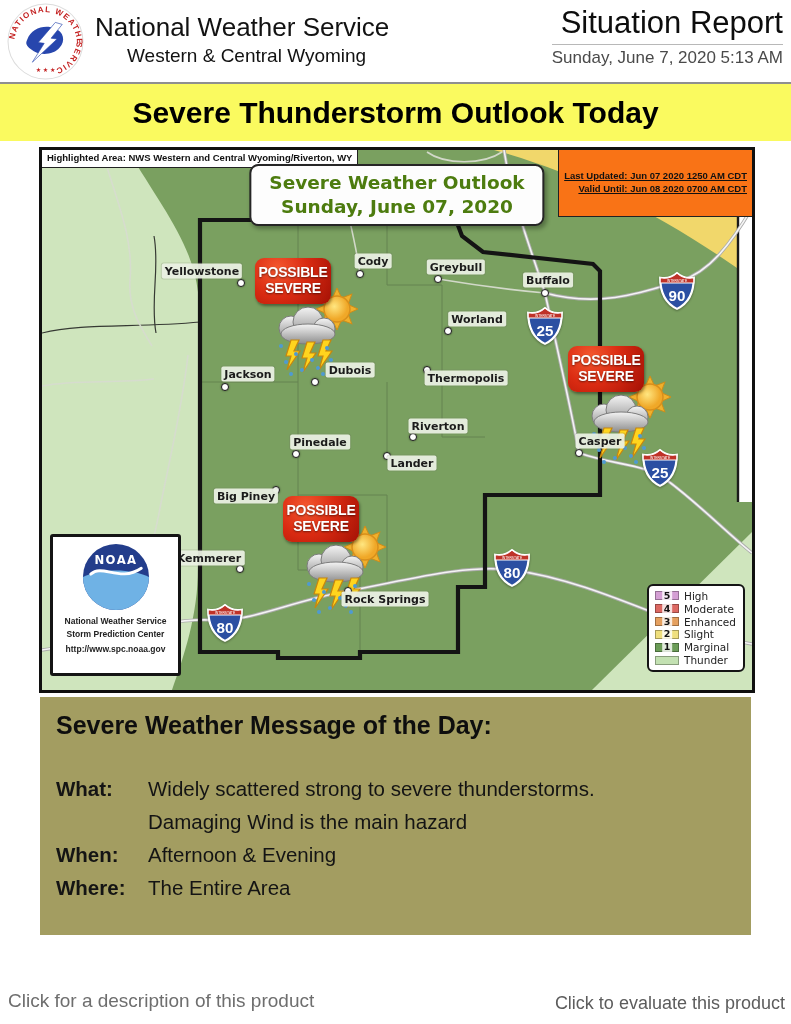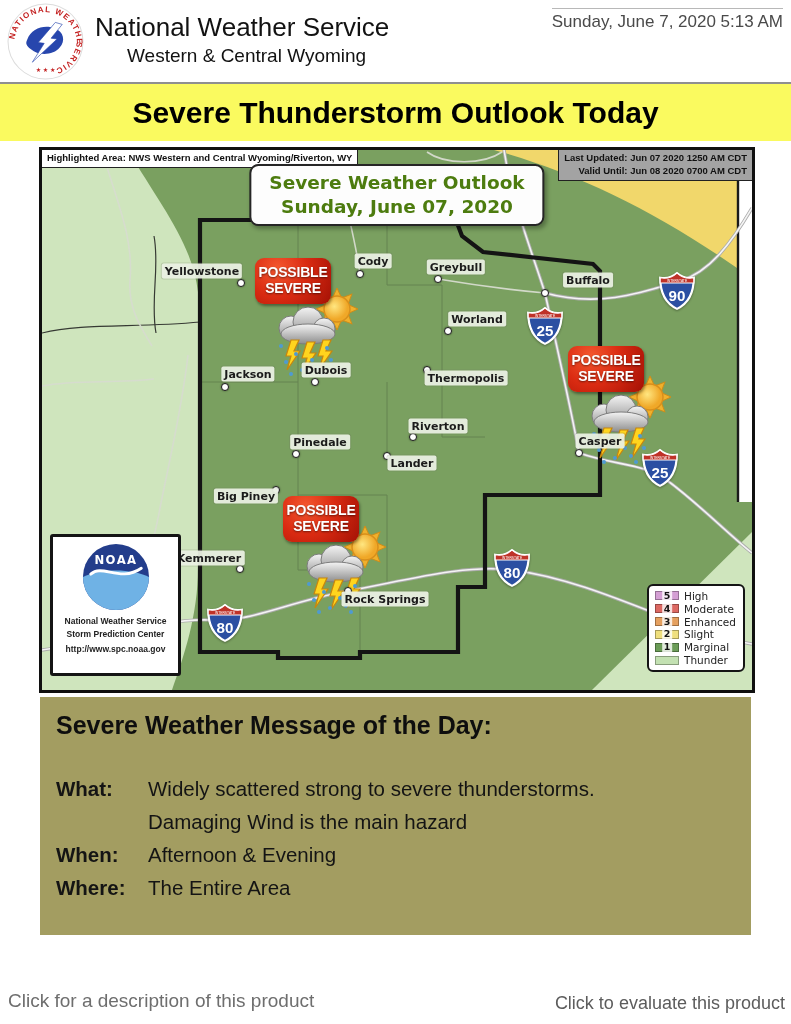--- a/index.html
+++ b/index.html
@@ -24,23 +24,23 @@
 
   
   .map-frame{position:absolute;left:39px;top:147px;width:710px;height:540px;
              border:3px solid #101010;background:#7aa060;}
   .map-svg{position:absolute;left:0;top:0;width:710px;height:540px;}
   .map-overlays{position:absolute;left:0;top:0;width:710px;height:540px;}
 
   .map-corner-label{position:absolute;left:0;top:0;background:#fff;color:#111;
       font:bold 9.5px/1.35 "Liberation Sans",sans-serif;padding:2px 5px;
       border:1px solid #222;border-left:none;border-top:none;z-index:7;}
-  .map-updated{position:absolute;right:0;top:0;background:#a3a3a3;color:#111;text-align:right;
-      font:bold 9.5px/1.35 "Liberation Sans",sans-serif;padding:2px 5px;
-      border:1px solid #222;border-right:none;border-top:none;z-index:7;}
+  .map-updated{position:absolute;right:0;top:0;background:#f97316;color:#111;text-align:right;
+      font:bold 9.5px/1.35 "Liberation Sans",sans-serif;padding:20px 5px;
+      border:1px solid #222;border-right:none;border-top:none;z-index:7;text-decoration:underline;}
 
   .map-title-box{position:absolute;left:50%;top:14px;transform:translateX(-50%);
       background:#fdfdfd;border:2.5px solid #262626;border-radius:9px;padding:5px 18px;
       text-align:center;font:bold 18.5px/1.3 "DejaVu Sans",sans-serif;color:#4d7c0f;
       box-shadow:2px 3px 4px rgba(0,0,0,.3);z-index:7;white-space:nowrap;}
 
   .city-dot{position:absolute;width:8px;height:8px;background:#fff;border:1.5px solid #1a1a1a;
       border-radius:50%;transform:translate(-50%,-50%);box-sizing:border-box;z-index:5;
       box-shadow:0 0 2px rgba(0,0,0,.45);}
   .city-label{position:absolute;transform:translate(-50%,-50%);background:rgba(233,239,225,.95);
@@ -106,20 +106,21 @@
       <text font-size="8" font-weight="bold" fill="#c42222" letter-spacing="1.2" font-family="Liberation Sans, sans-serif">
         <textPath href="#nwsSide" startOffset="2">SERVICE</textPath>
       </text>
       <path d="M20,36 C24,25 37,21 47,25 C56,28 58,38 52,44 C46,52 30,52 24,46 C19,42 18,40 20,36 Z" fill="#2746ad"></path>
       <path d="M45,18 L31,40 L37,40 L28,60 L49,34 L43,34 L52,19 Z" fill="#ffffff" stroke="#2746ad" stroke-width="0.6" transform="rotate(8 38 38)"></path>
       <text x="38" y="68" font-size="6" fill="#c42222" text-anchor="middle">★ ★ ★</text>
     </svg>
     <div class="header-agency">National Weather Service</div>
     <div class="header-region">Western &amp; Central Wyoming</div>
     <div class="header-right">
+      <div class="header-title">Situation Report</div>
       <div class="header-date">Sunday, June 7, 2020  5:13 AM</div>
     </div>
   </div>
 
   <div class="banner">
     <div class="banner-title">Severe Thunderstorm Outlook Today</div>
   </div>
 
   <div class="map-frame">
     <svg class="map-svg" viewBox="0 0 710 540" preserveAspectRatio="none">
@@ -246,29 +247,29 @@
             <span class="legend-label">Thunder</span>
           </div>
         </div>
     <div class="city-dot" style="left: 199px; top: 133px;"></div>
         <div class="city-label" style="left: 160px; top: 121px;">Yellowstone</div>
         <div class="city-dot" style="left: 318px; top: 124px;"></div>
         <div class="city-label" style="left: 331px; top: 111px;">Cody</div>
         <div class="city-dot" style="left: 396px; top: 129px;"></div>
         <div class="city-label" style="left: 414px; top: 117px;">Greybull</div>
         <div class="city-dot" style="left: 503px; top: 143px;"></div>
-        <div class="city-label" style="left: 546px; top: 130px;">Buffalo</div>
+        <div class="city-label" style="left: 506px; top: 130px;">Buffalo</div>
         <div class="city-dot" style="left: 406px; top: 181px;"></div>
         <div class="city-label" style="left: 435px; top: 169px;">Worland</div>
         <div class="city-dot" style="left: 385px; top: 220px;"></div>
         <div class="city-label" style="left: 424px; top: 228px;">Thermopolis</div>
         <div class="city-dot" style="left: 183px; top: 237px;"></div>
         <div class="city-label" style="left: 206px; top: 224px;">Jackson</div>
         <div class="city-dot" style="left: 273px; top: 232px;"></div>
-        <div class="city-label" style="left: 284px; top: 220px;">Dubois</div>
+        <div class="city-label" style="left: 308px; top: 220px;">Dubois</div>
         <div class="city-dot" style="left: 371px; top: 287px;"></div>
         <div class="city-label" style="left: 396px; top: 276px;">Riverton</div>
         <div class="city-dot" style="left: 254px; top: 304px;"></div>
         <div class="city-label" style="left: 278px; top: 292px;">Pinedale</div>
         <div class="city-dot" style="left: 345px; top: 306px;"></div>
         <div class="city-label" style="left: 370px; top: 313px;">Lander</div>
         <div class="city-dot" style="left: 234px; top: 340px;"></div>
         <div class="city-label" style="left: 204px; top: 346px;">Big Piney</div>
         <div class="city-dot" style="left: 537px; top: 303px;"></div>
         <div class="city-label" style="left: 558px; top: 291px;">Casper</div>

